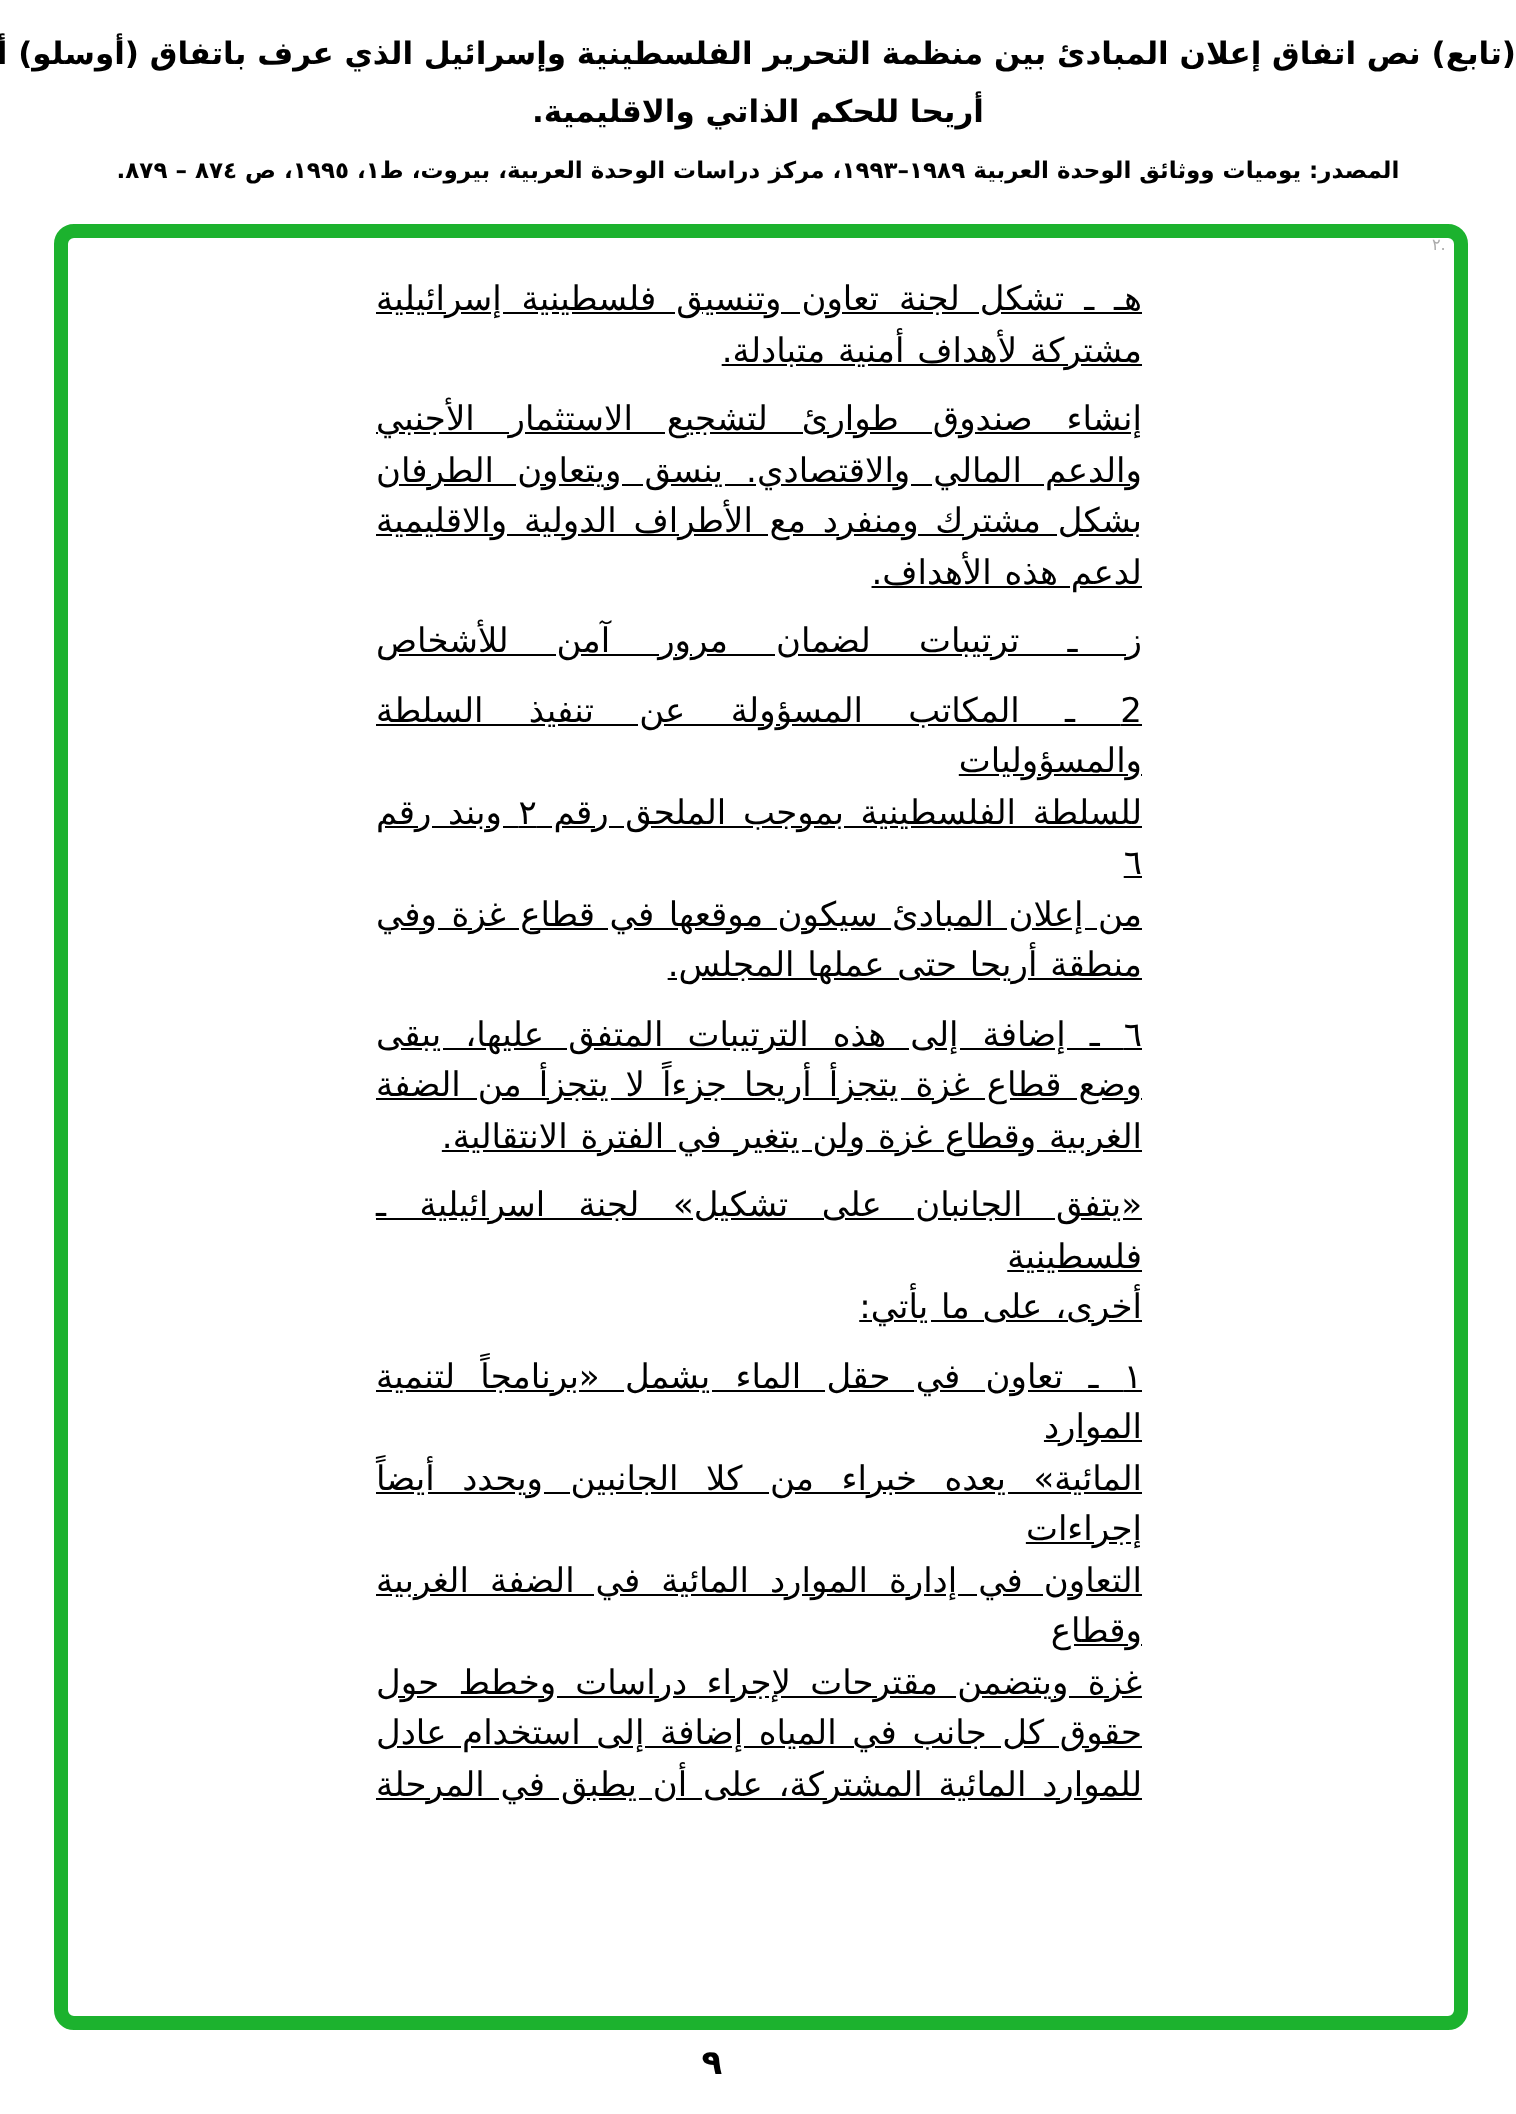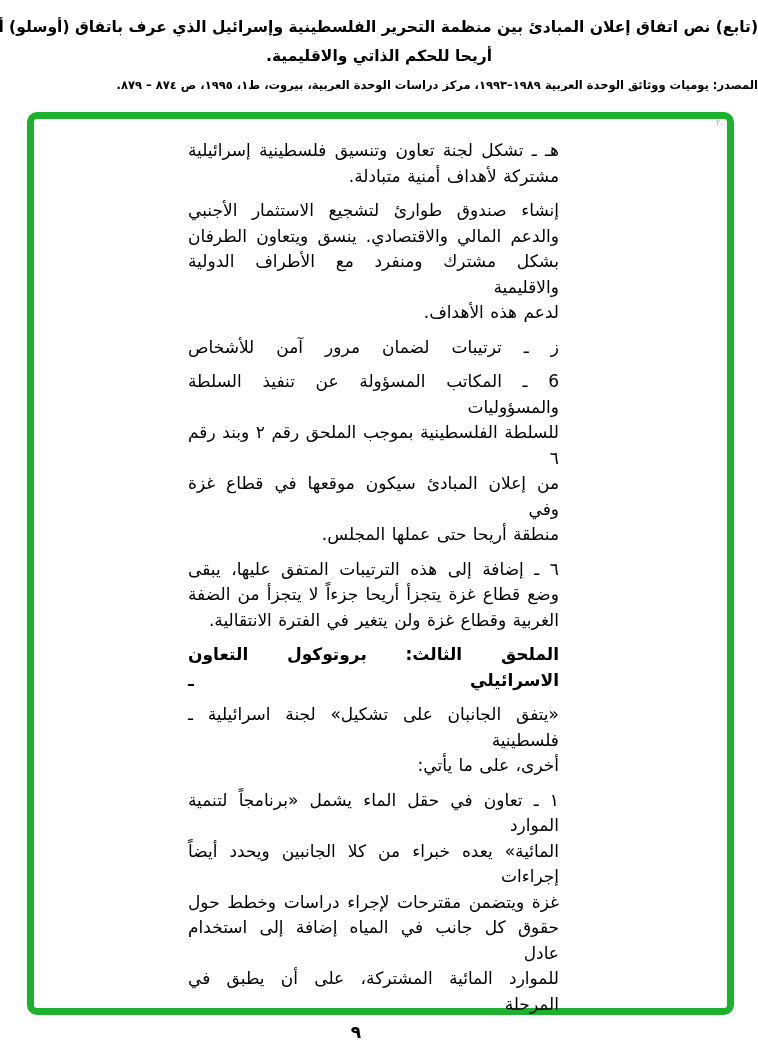--- a/index.html
+++ b/index.html
@@ -29,21 +29,20 @@
   .header .title-line {
     font-size: 15.5px;
     line-height: 29px;
     white-space: nowrap;
   }
   .header .source-line {
     font-size: 11.5px;
     line-height: 18px;
     margin-top: 5px;
     white-space: nowrap;
-    text-align: right;
   }
   
   .frame {
     position: absolute;
     left: 27px;
     top: 112px;
     width: 707px;
     height: 903px;
     box-sizing: border-box;
     border: 7px solid #1cb22e;
@@ -59,21 +58,22 @@
   }
   
   .textcol {
     position: absolute;
     left: 188px;
     top: 138px;
     width: 387px;
     direction: rtl;
   }
   .block {
-    margin: 0 16px 9px 0;
+    margin: 0 4px 9px 0;
+    text-decoration: underline;
   }
   .block.heading .line {
     font-weight: bold;
   }
   .line {
     font-size: 17px;
     line-height: 25.5px;
     text-align: justify;
     text-align-last: justify;
     word-spacing: 1px;
@@ -116,40 +116,40 @@
       <div class="block">
         <div class="line">إنشاء صندوق طوارئ لتشجيع الاستثمار الأجنبي</div>
         <div class="line">والدعم المالي والاقتصادي. ينسق ويتعاون الطرفان</div>
         <div class="line">بشكل مشترك ومنفرد مع الأطراف الدولية والاقليمية</div>
         <div class="line end">لدعم هذه الأهداف.</div>
       </div>
       <div class="block">
         <div class="line">ز ـ ترتيبات لضمان مرور آمن للأشخاص</div>
       </div>
       <div class="block">
-        <div class="line">6 ـ المكاتب المسؤولة عن تنفيذ السلطة والمسؤوليات</div>
+        <div class="line">2 ـ المكاتب المسؤولة عن تنفيذ السلطة والمسؤوليات</div>
         <div class="line">للسلطة الفلسطينية بموجب الملحق رقم ٢ وبند رقم ٦</div>
         <div class="line">من إعلان المبادئ سيكون موقعها في قطاع غزة وفي</div>
         <div class="line end">منطقة أريحا حتى عملها المجلس.</div>
       </div>
       <div class="block">
         <div class="line">٦ ـ إضافة إلى هذه الترتيبات المتفق عليها، يبقى</div>
         <div class="line">وضع قطاع غزة يتجزأ أريحا جزءاً لا يتجزأ من الضفة</div>
         <div class="line end">الغربية وقطاع غزة ولن يتغير في الفترة الانتقالية.</div>
       </div>
       <div class="block heading">
-        <div class="line">الملحق الثالث: بروتوكول التعاون الاسرائيلي ـ</div>
       </div>
       <div class="block">
         <div class="line">«يتفق الجانبان على تشكيل» لجنة اسرائيلية ـ فلسطينية</div>
         <div class="line end">أخرى، على ما يأتي:</div>
       </div>
       <div class="block">
         <div class="line">١ ـ تعاون في حقل الماء يشمل «برنامجاً لتنمية الموارد</div>
         <div class="line">المائية» يعده خبراء من كلا الجانبين ويحدد أيضاً إجراءات</div>
+        <div class="line">التعاون في إدارة الموارد المائية في الضفة الغربية وقطاع</div>
         <div class="line">غزة ويتضمن مقترحات لإجراء دراسات وخطط حول</div>
         <div class="line">حقوق كل جانب في المياه إضافة إلى استخدام عادل</div>
         <div class="line">للموارد المائية المشتركة، على أن يطبق في المرحلة</div>
       </div>
     </div>
 
   <div class="pagenum">٩</div>
 
 </div>
 

